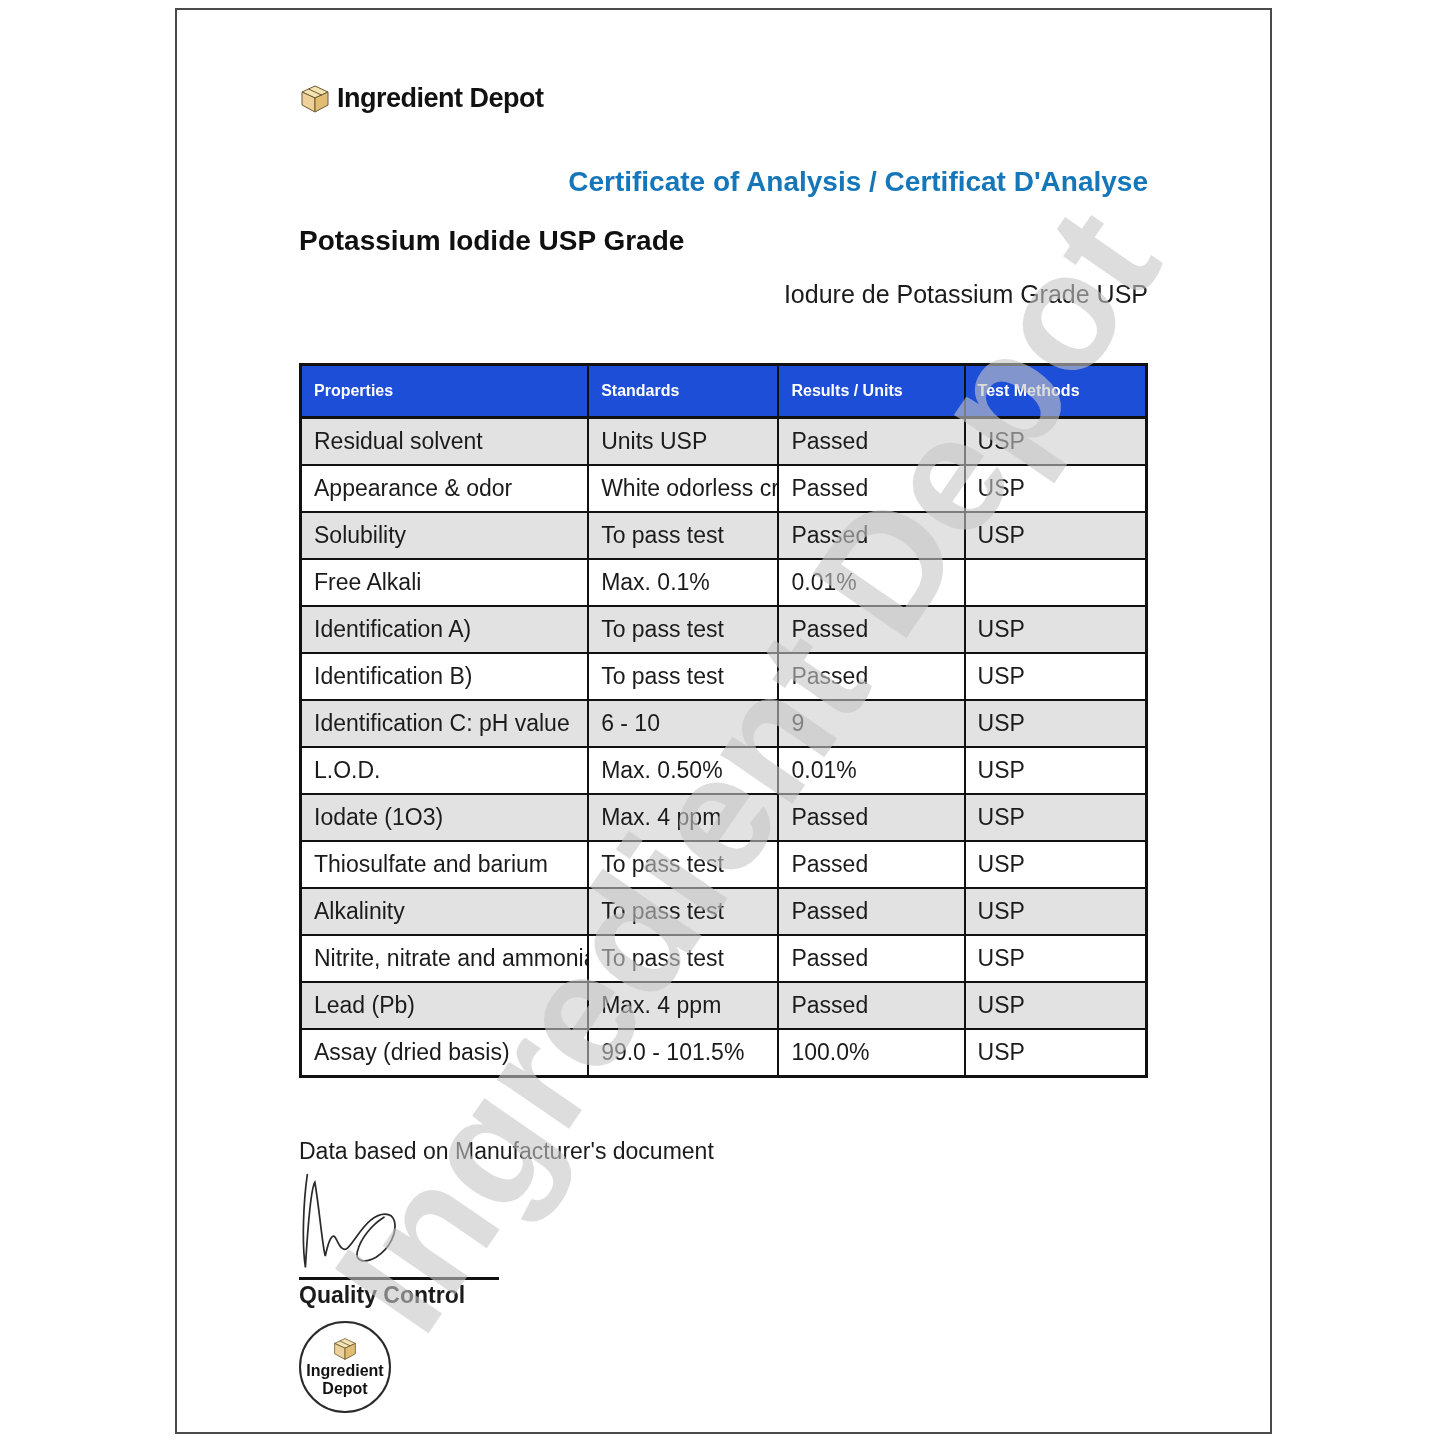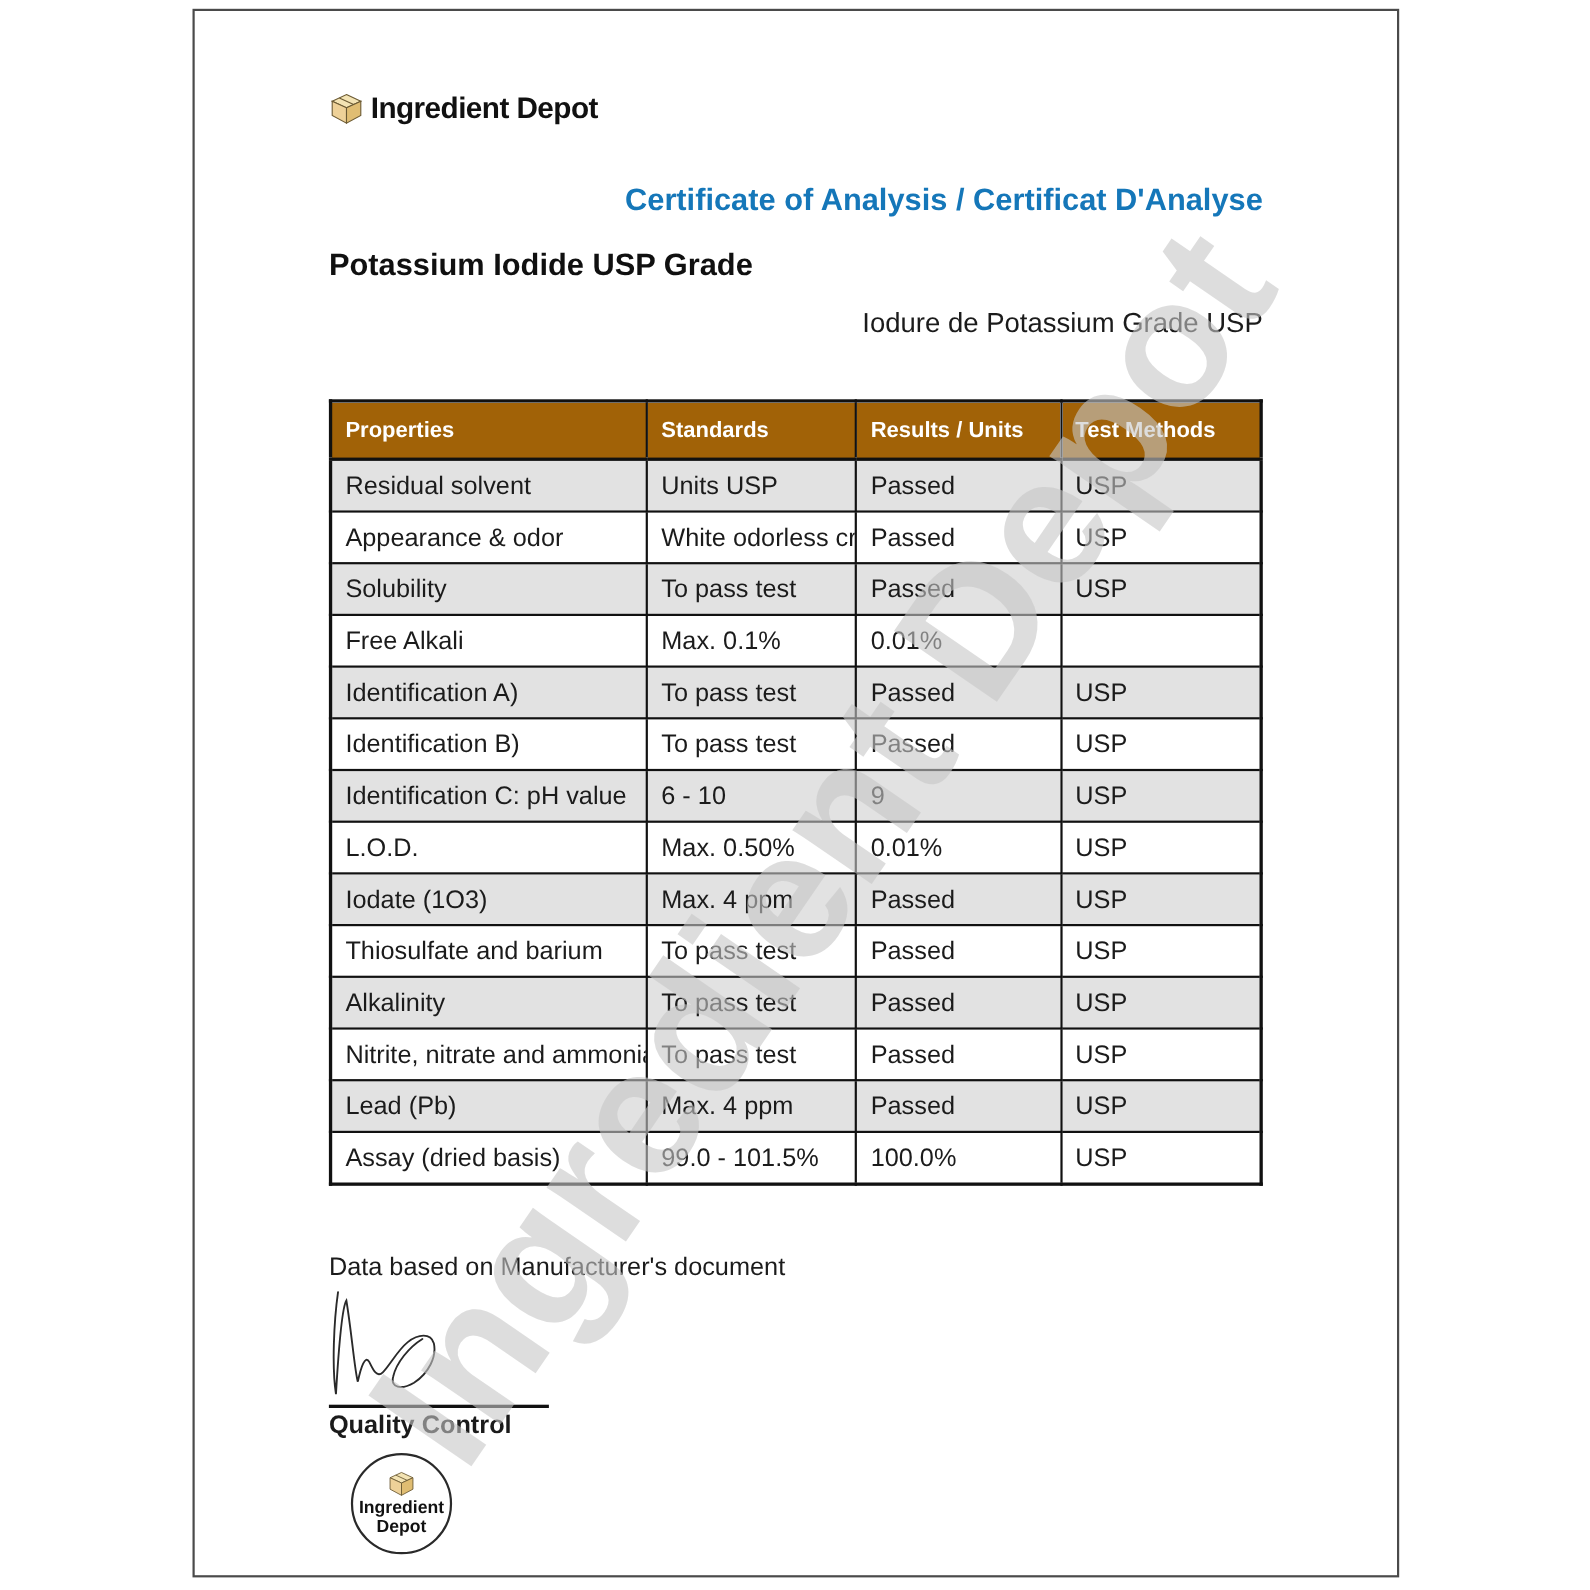--- a/index.html
+++ b/index.html
@@ -18,34 +18,34 @@
   .brand-name{font-size:27px;font-weight:bold;color:#111;letter-spacing:-0.5px;}
   
   .title{margin:52px 0 0 0;text-align:right;font-size:28px;font-weight:bold;color:#1577b9;}
   .product{margin:27px 0 0 0;font-size:28px;font-weight:bold;color:#101010;}
   .subtitle{margin:23px 0 0 0;text-align:right;font-size:25px;color:#1b1b1b;}
   
   table{width:100%;border-collapse:collapse;margin-top:54px;
     border:3px solid #111;table-layout:fixed;}
   th,td{border:2px solid #111;text-align:left;padding:0 0 0 12px;
     overflow:hidden;white-space:nowrap;}
-  th{background:#a16207;color:#ffffff;font-size:20px;font-weight:bold;height:50px;
+  th{background:#1d4ed8;color:#ffffff;font-size:16px;font-weight:bold;height:50px;
     border-bottom:3px solid #111;margin-left:24px;}
   td{height:45px;font-size:23px;color:#1b1b1b;font-weight:normal;}
   tbody tr:nth-child(odd) td{background:#e2e2e2;}
   tbody tr:nth-child(even) td{background:#ffffff;}
   col.c1{width:34%;} col.c2{width:22.5%;} col.c3{width:22%;} col.c4{width:21.5%;}
   
   .note{margin-top:60px;font-size:23px;color:#1b1b1b;}
   .signature{display:block;margin:4px 0 0 0;width:98px;height:106px;}
   .sig-line{width:200px;border-bottom:3px solid #111;margin-top:2px;}
   .sig-role{margin-top:2px;font-size:23px;color:#1b1b1b;font-weight:bold;}
   .stamp{margin-top:12px;width:88px;height:88px;border:2px solid #2a2a2a;border-radius:50%;
     display:flex;flex-direction:column;align-items:center;justify-content:center;
-    background:#fff;position:relative;z-index:6;margin-left:20px;}
+    background:#fff;position:relative;z-index:6;}
   .stamp svg{width:26px;height:24px;margin-bottom:1px;}
   .stamp-text{font-size:16px;font-weight:bold;color:#111;line-height:18px;}
 </style>
 </head>
 <body>
 
 <div class="page">
 
   <div class="watermark">Ingredient Depot</div>
 

